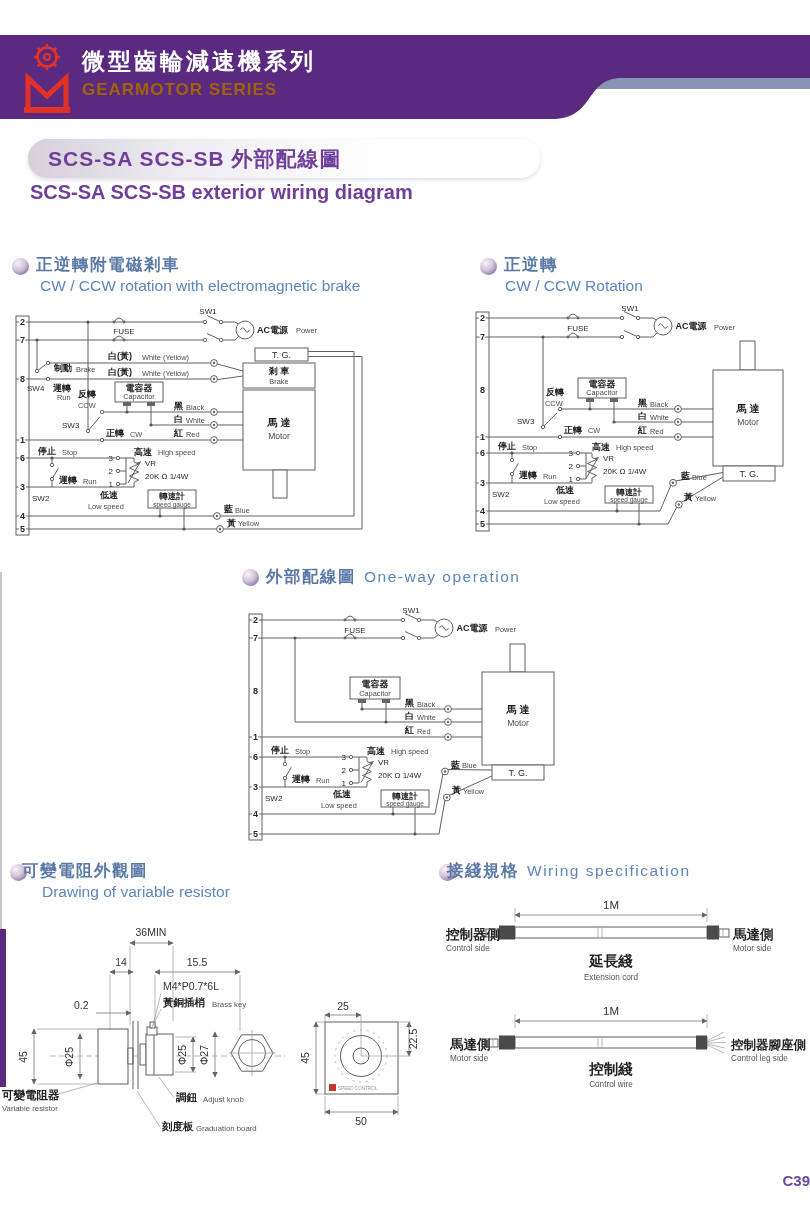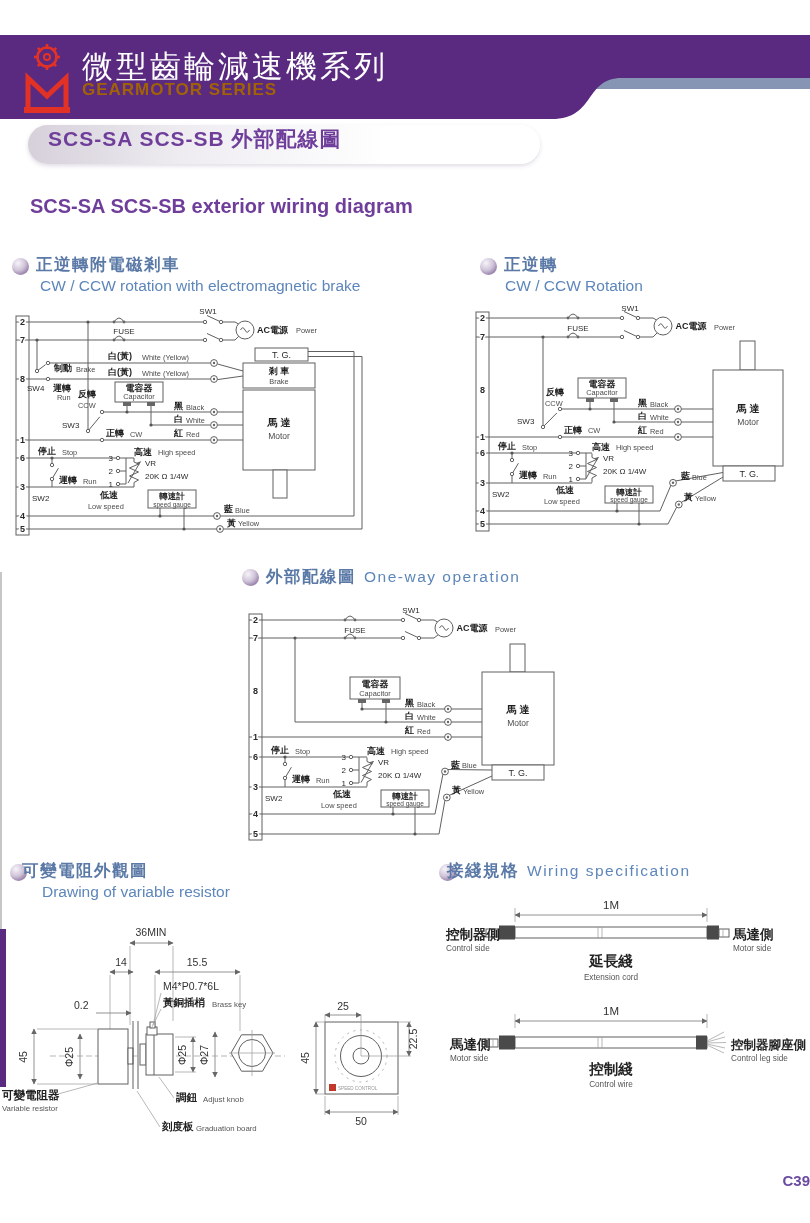--- a/index.html
+++ b/index.html
@@ -1,28 +1,28 @@
 <!DOCTYPE html>
 <html><head>
 <meta charset="utf-8">
 <style>
   html,body{margin:0;padding:0;background:#fff}
   .page{position:relative;width:810px;height:1223px;background:#fff;
         font-family:"Liberation Sans",sans-serif;overflow:hidden}
   .abs{position:absolute}
   
-  .hdr-zh{position:absolute;left:82px;top:46px;font-size:31px;font-weight:normal;
+  .hdr-zh{position:absolute;left:82px;top:46px;font-size:23px;font-weight:bold;
           color:#fff;letter-spacing:3px}
   .hdr-en{position:absolute;left:82px;top:80px;font-size:17px;color:#a16207;letter-spacing:1px;font-weight:bold}
-  .pill{position:absolute;left:28px;top:125px;width:512px;height:39px;border-radius:21px;
+  .pill{position:absolute;left:28px;top:139px;width:512px;height:39px;border-radius:21px;
         background:linear-gradient(90deg,#d6d0da 0%,#eeecf1 30%,#ffffff 70%);
         box-shadow:0 2px 4px rgba(90,60,110,.18);
-        display:flex;align-items:flex-start;padding-left:20px;box-sizing:border-box}
+        display:flex;align-items:center;padding-left:20px;box-sizing:border-box}
   .pill span{font-size:21px;font-weight:bold;color:#6f3e9a;letter-spacing:1px}
-  .subtitle{position:absolute;left:30px;top:195px;font-size:20px;font-weight:bold;color:#6f3e9a}
+  .subtitle{position:absolute;left:30px;top:181px;font-size:20px;font-weight:bold;color:#6f3e9a}
   
   .bullet{position:absolute;width:17px;height:17px;border-radius:50%;
           background:radial-gradient(circle at 35% 30%,#f7f4f9,#cfc3d8 45%,#9d88b0 72%,#826d96)}
   .sec-zh{position:absolute;font-size:16.5px;font-weight:bold;color:#5a79a6;letter-spacing:1.5px}
   .sec-en{position:absolute;font-size:15.5px;color:#5d86bb;font-weight:normal}
   .sec-mix .en{margin-left:8px}
   
   svg text{font-family:"Liberation Sans",sans-serif;fill:#2a2a2a;font-size:8px}
   svg .zh{font-size:9px;font-weight:bold;fill:#1e1e1e}
   svg .en{font-size:7.4px;fill:#4a4a4a}

